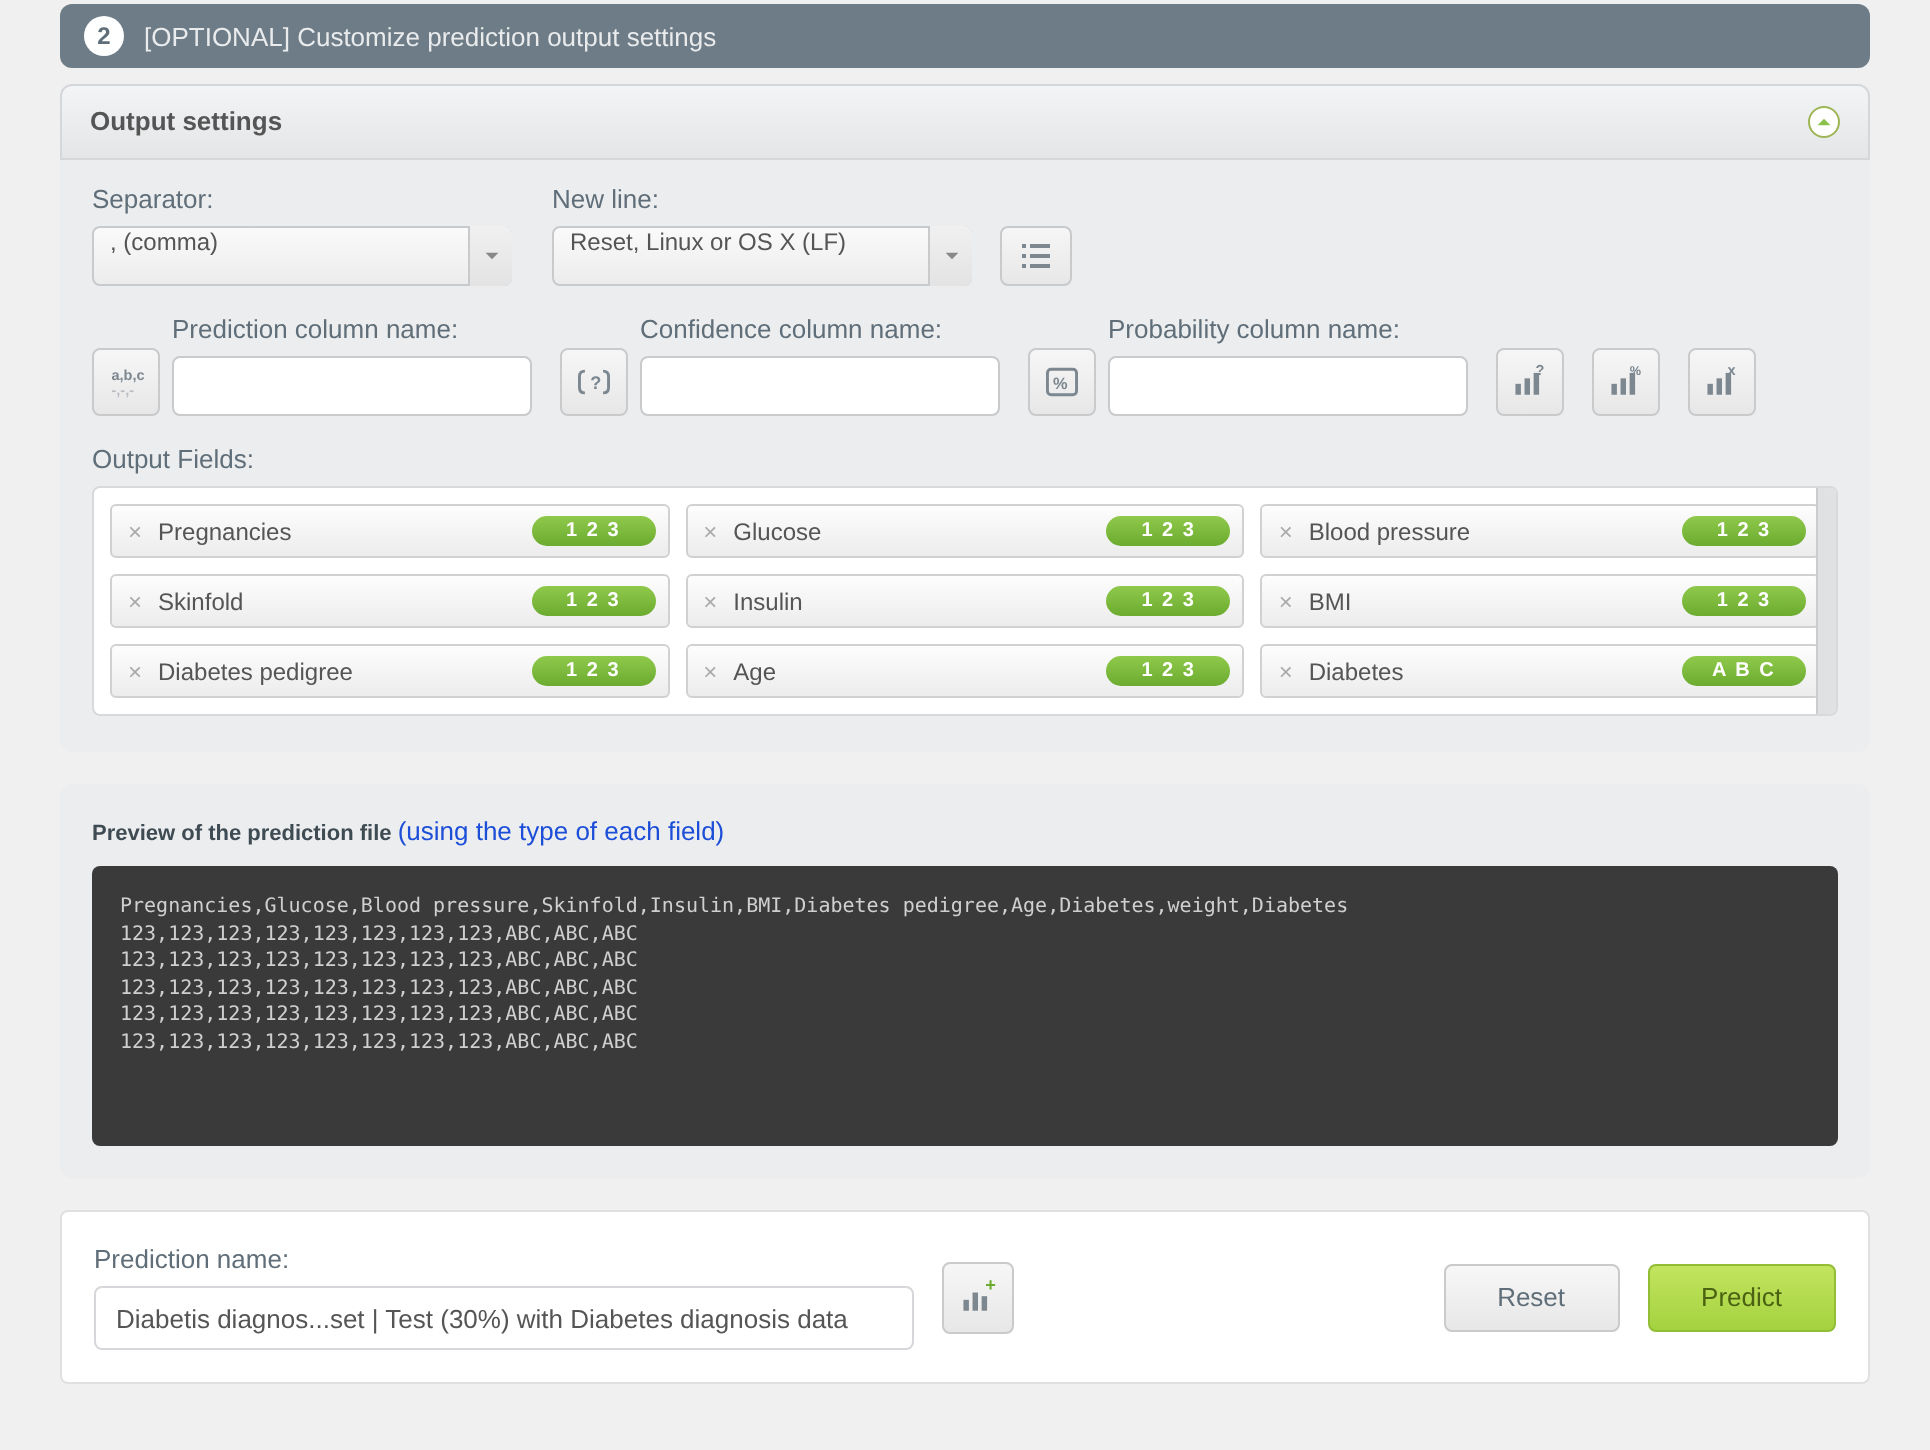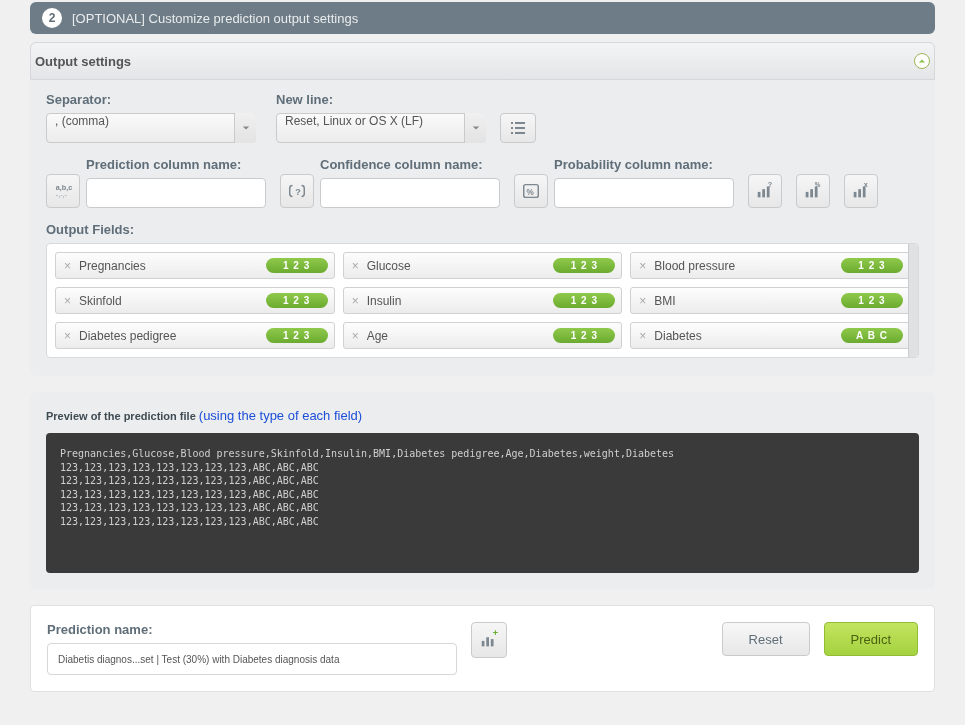--- a/index.html
+++ b/index.html
@@ -4,28 +4,28 @@
 <style>
   *{box-sizing:border-box;margin:0;padding:0;font-family:"Helvetica Neue",Arial,sans-serif}
   body{background:#f0f0f0;font-size:13px;color:#444;width:965px;padding:2px 10px}
   .panel{background:#ecedef;border-radius:6px;margin:8px 20px}
   .step-header{background:#6d7c86;color:#fff;border-radius:6px;padding:6px 12px;
     display:flex;align-items:center;gap:10px;margin:0 20px}
   .step-num{background:#fff;color:#5f6e78;font-weight:700;width:20px;height:20px;
     border-radius:10px;display:flex;align-items:center;justify-content:center;font-size:12px}
   .step-title{opacity:.85;font-size:13px}
   .section-header{background:linear-gradient(#f3f4f5,#e4e5e7);border-radius:6px 6px 0 0;
-    padding:10px 4px;font-weight:700;color:#555;font-size:13px;display:flex;
-    justify-content:space-between;align-items:center;border:1px solid #d5d7da}
+    padding:10px 14px;font-weight:700;color:#555;font-size:13px;display:flex;
+    justify-content:space-between;border:1px solid #d5d7da}
   .collapse{width:16px;height:16px;border-radius:8px;background:#fff;
     border:1px solid #9db555;display:flex;align-items:center;justify-content:center}
   .collapse svg{width:8px;height:8px;fill:#8bc34a}
   .section-body{padding:12px 16px 18px}
   .row{display:flex;gap:14px;align-items:flex-end;margin-bottom:14px}
-  label.fld-label{font-weight:700;color:#5f6e78;font-size:13px;display:block;margin-bottom:6px}
+  label.fld-label{font-weight:400;color:#5f6e78;font-size:13px;display:block;margin-bottom:6px}
   .select, .text-input{height:30px;border:1px solid #c8cacc;border-radius:4px;
     background:linear-gradient(#fafafa,#ececec);padding:0 28px 0 8px;font-size:12px;
     color:#555;width:100%;position:relative}
   .select-wrap{position:relative;width:210px}
   .select-wrap.wide{width:210px}
   .select-caret{position:absolute;right:0;top:0;width:22px;height:30px;
     border-left:1px solid #c8cacc;display:flex;align-items:center;justify-content:center;
     border-radius:0 4px 4px 0;background:linear-gradient(#f0f0f0,#e3e3e3)}
   .select-caret svg{width:8px;height:8px;fill:#888}
   .icon-btn{width:36px;height:36px;border:1px solid #c8cacc;border-radius:4px;
@@ -47,23 +47,23 @@
     padding:2px 10px;min-width:62px;text-align:center}
   .chips-scroll{position:absolute;right:0;top:0;bottom:0;width:10px;
     background:#e0e1e3;border-left:1px solid #ccc}
   .preview-panel{margin:16px 20px;background:#ecedef;border-radius:6px;padding:16px}
   .preview-title{font-weight:700;color:#3f4b53;font-size:11px}
   .preview-sub{color:#1d4ed8;font-weight:400}
   .code{background:#3a3a3a;color:#cfcfcf;font-family:Menlo,Consolas,monospace;
     font-size:10px;border-radius:4px;padding:14px;margin-top:10px;line-height:1.35;
     white-space:pre;overflow-x:auto;min-height:140px}
   .footer{margin:10px 20px 18px;background:#fff;border:1px solid #e0e0e0;
-    border-radius:4px;padding:16px;display:flex;align-items:flex-start;gap:14px}
+    border-radius:4px;padding:16px;display:flex;align-items:center;gap:14px}
   .footer .name-input{width:410px;height:32px;border:1px solid #d5d7da;
-    border-radius:4px;padding:0 10px;font-size:10px;color:#555}
+    border-radius:4px;padding:0 10px;font-size:13px;color:#555}
   .btn{height:34px;border-radius:4px;padding:0 26px;font-size:13px;font-weight:400;
     cursor:pointer;border:1px solid #c8cacc;background:linear-gradient(#f7f7f7,#e7e7e7);
     color:#5f6e78}
   .btn.primary{background:linear-gradient(#c3e45f,#a4d23f);border-color:#92bd35;color:#4b6212}
   .spacer{flex:1}
   
   .i-list rect{fill:#7c8790}
   .i-abc{font-size:8px;fill:#7c8790;font-weight:700}
   .i-q{fill:none;stroke:#7c8790;stroke-width:1.6}
   .i-pct{fill:none;stroke:#7c8790;stroke-width:1.6}

